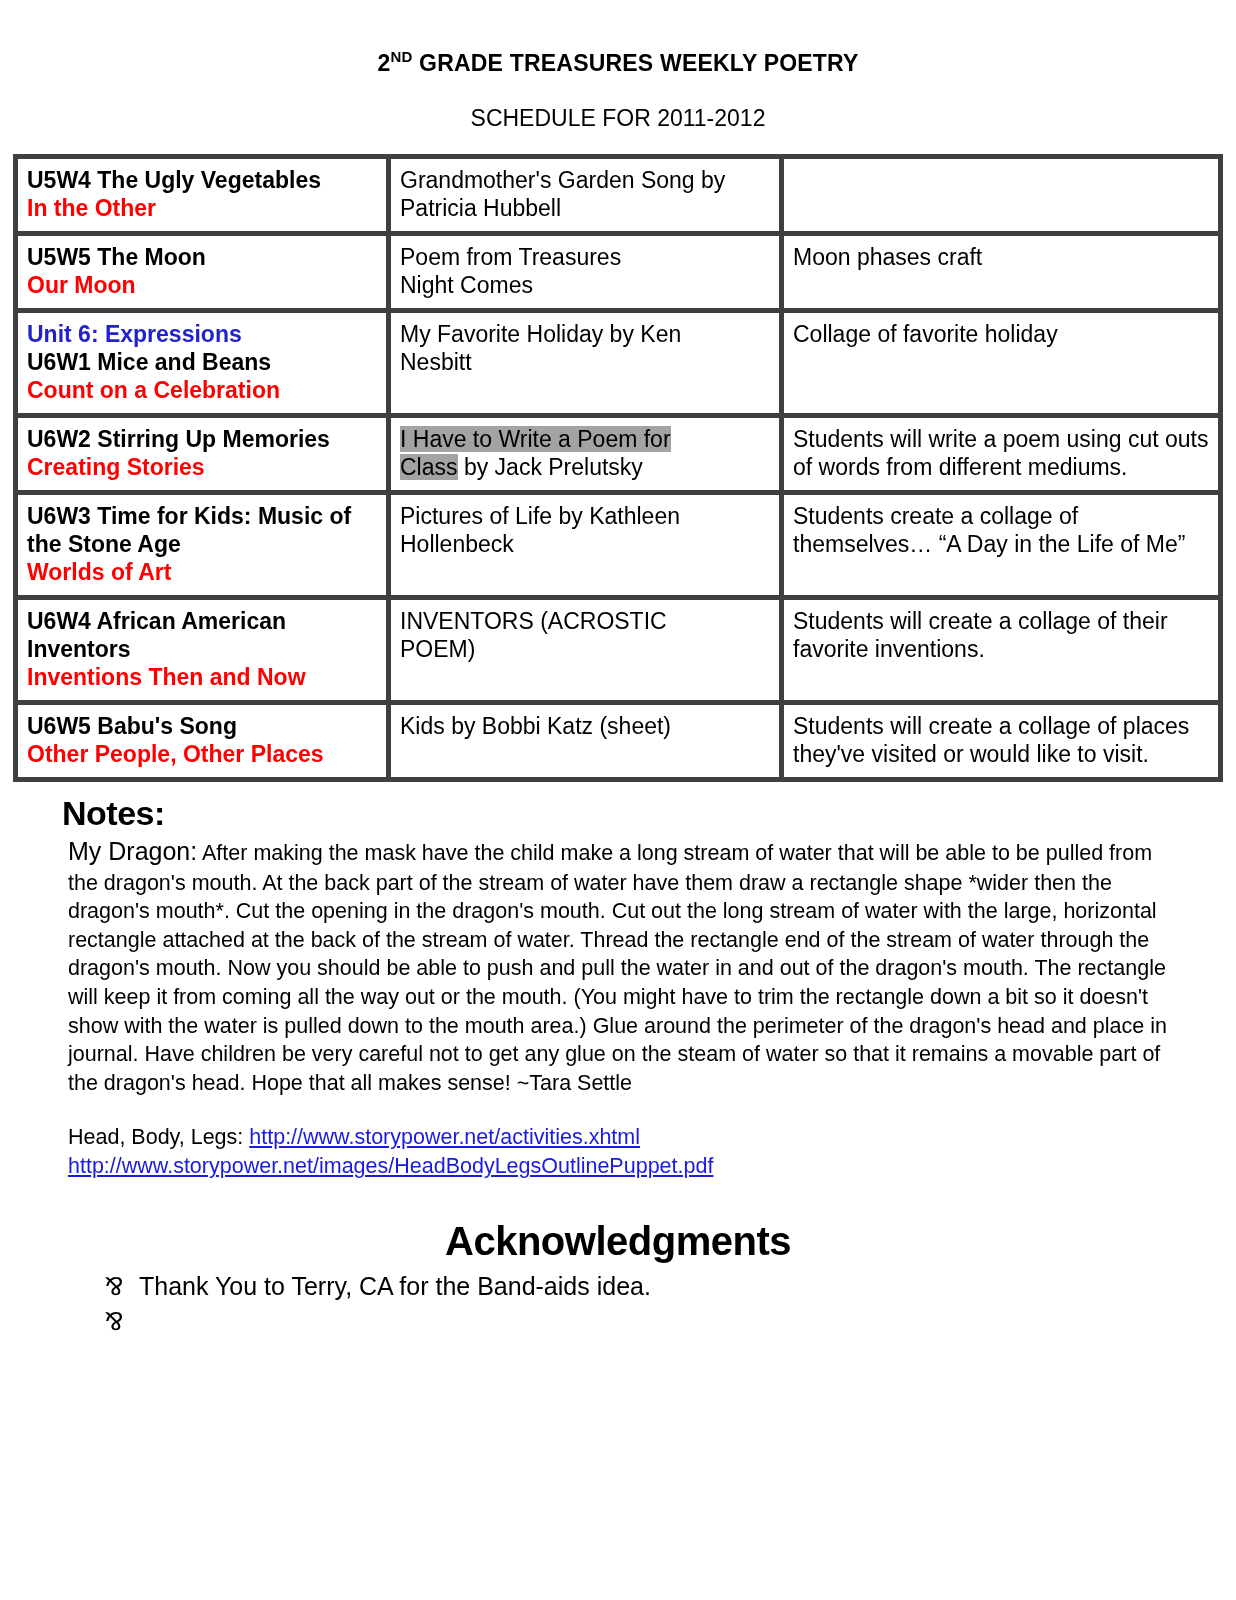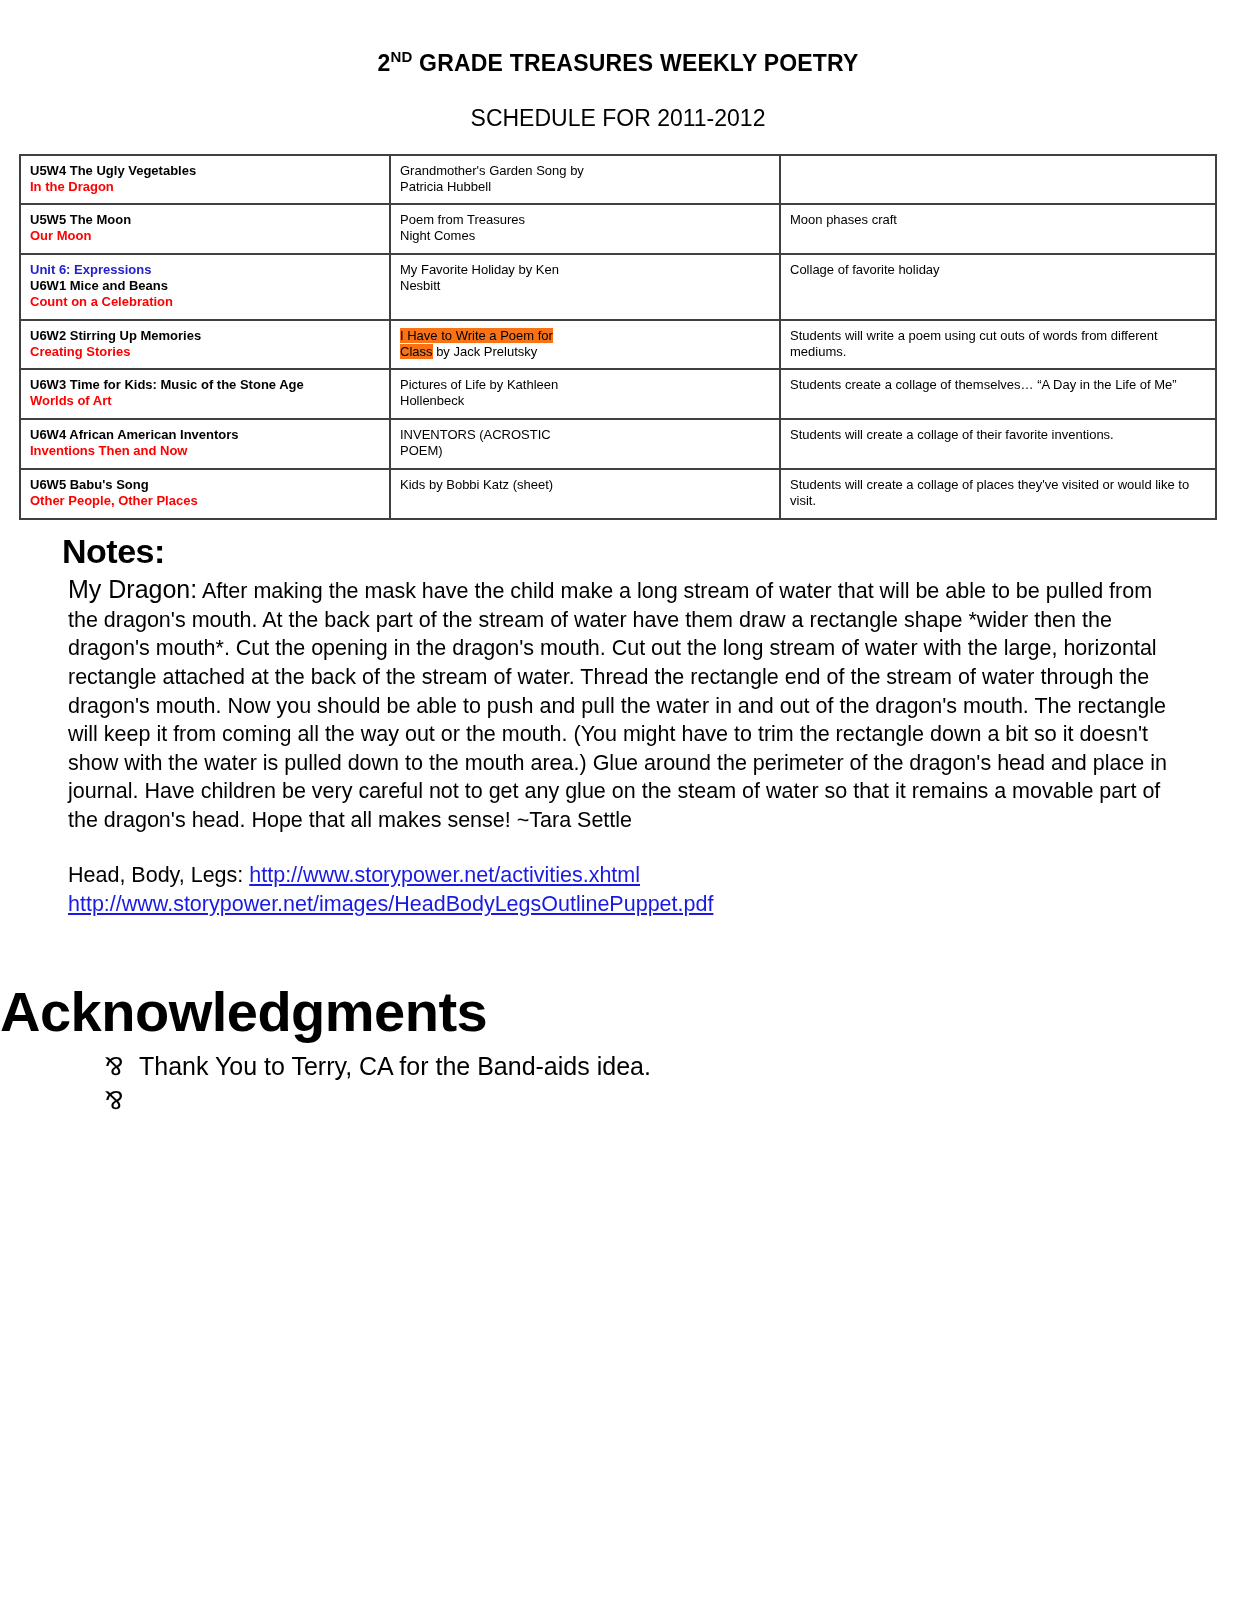--- a/index.html
+++ b/index.html
@@ -40,35 +40,35 @@
     margin-top: 28px;
   }
 
   table.schedule {
     border-collapse: collapse;
     width: 1136px;
     margin: 22px auto 0 auto;
     table-layout: fixed;
   }
   table.schedule td {
-    border: 2px solid #404040;
+    border: 5px solid #404040;
     vertical-align: top;
     padding: 7px 9px 9px 9px;
-    font-size: 13px;
+    font-size: 23px;
     line-height: 1.22;
   }
   .col1 { width: 350px; }
   .col2 { width: 370px; }
   .col3 { width: 416px; }
 
   .b-black { font-weight: bold; color: #000000; }
   .b-red { font-weight: bold; color: #ff0000; }
   .b-blue { font-weight: bold; color: #2222cc; }
   .plain { color: #000000; }
-  .hl { background: #f97316; }
+  .hl { background: #a3a3a3; }
 
   .cell-line { display: block; }
 
   .notes-head {
     font-size: 34px;
     font-weight: bold;
     margin: 12px 0 0 62px;
     letter-spacing: -0.5px;
   }
   .notes-body {
@@ -83,23 +83,24 @@
   .links-block {
     margin: 26px 62px 0 68px;
     font-size: 21.5px;
     line-height: 1.35;
   }
   .link {
     color: #1a1ae0;
     text-decoration: underline;
   }
   .ack-head {
-    font-size: 56px;
+    text-align: center;
+    font-size: 40px;
     font-weight: bold;
-    margin-top: 60px;
+    margin-top: 38px;
     letter-spacing: -0.5px;
   }
   .ack-list {
     margin: 6px 0 0 105px;
     font-size: 25px;
     line-height: 1.3;
   }
   .ack-item {
     display: flex;
     align-items: flex-start;
@@ -125,21 +126,21 @@
   <div class="title-block">
     <div class="title-line1"><span>2</span><sup>ND</sup><span> GRADE TREASURES WEEKLY POETRY</span></div>
     <div class="title-line2">SCHEDULE FOR 2011-2012</div>
   </div>
 
   <table class="schedule">
     <tbody>
       <tr>
         <td class="col1">
           <span class="cell-line b-black">U5W4 The Ugly Vegetables</span>
-          <span class="cell-line b-red">In the Dragon</span>
+          <span class="cell-line b-red">In the Other</span>
         </td>
         <td class="col2">
           <span class="cell-line plain">Grandmother's Garden Song by</span>
           <span class="cell-line plain">Patricia Hubbell</span>
         </td>
         <td class="col3"></td>
       </tr>
 
       <tr>
         <td class="col1">

